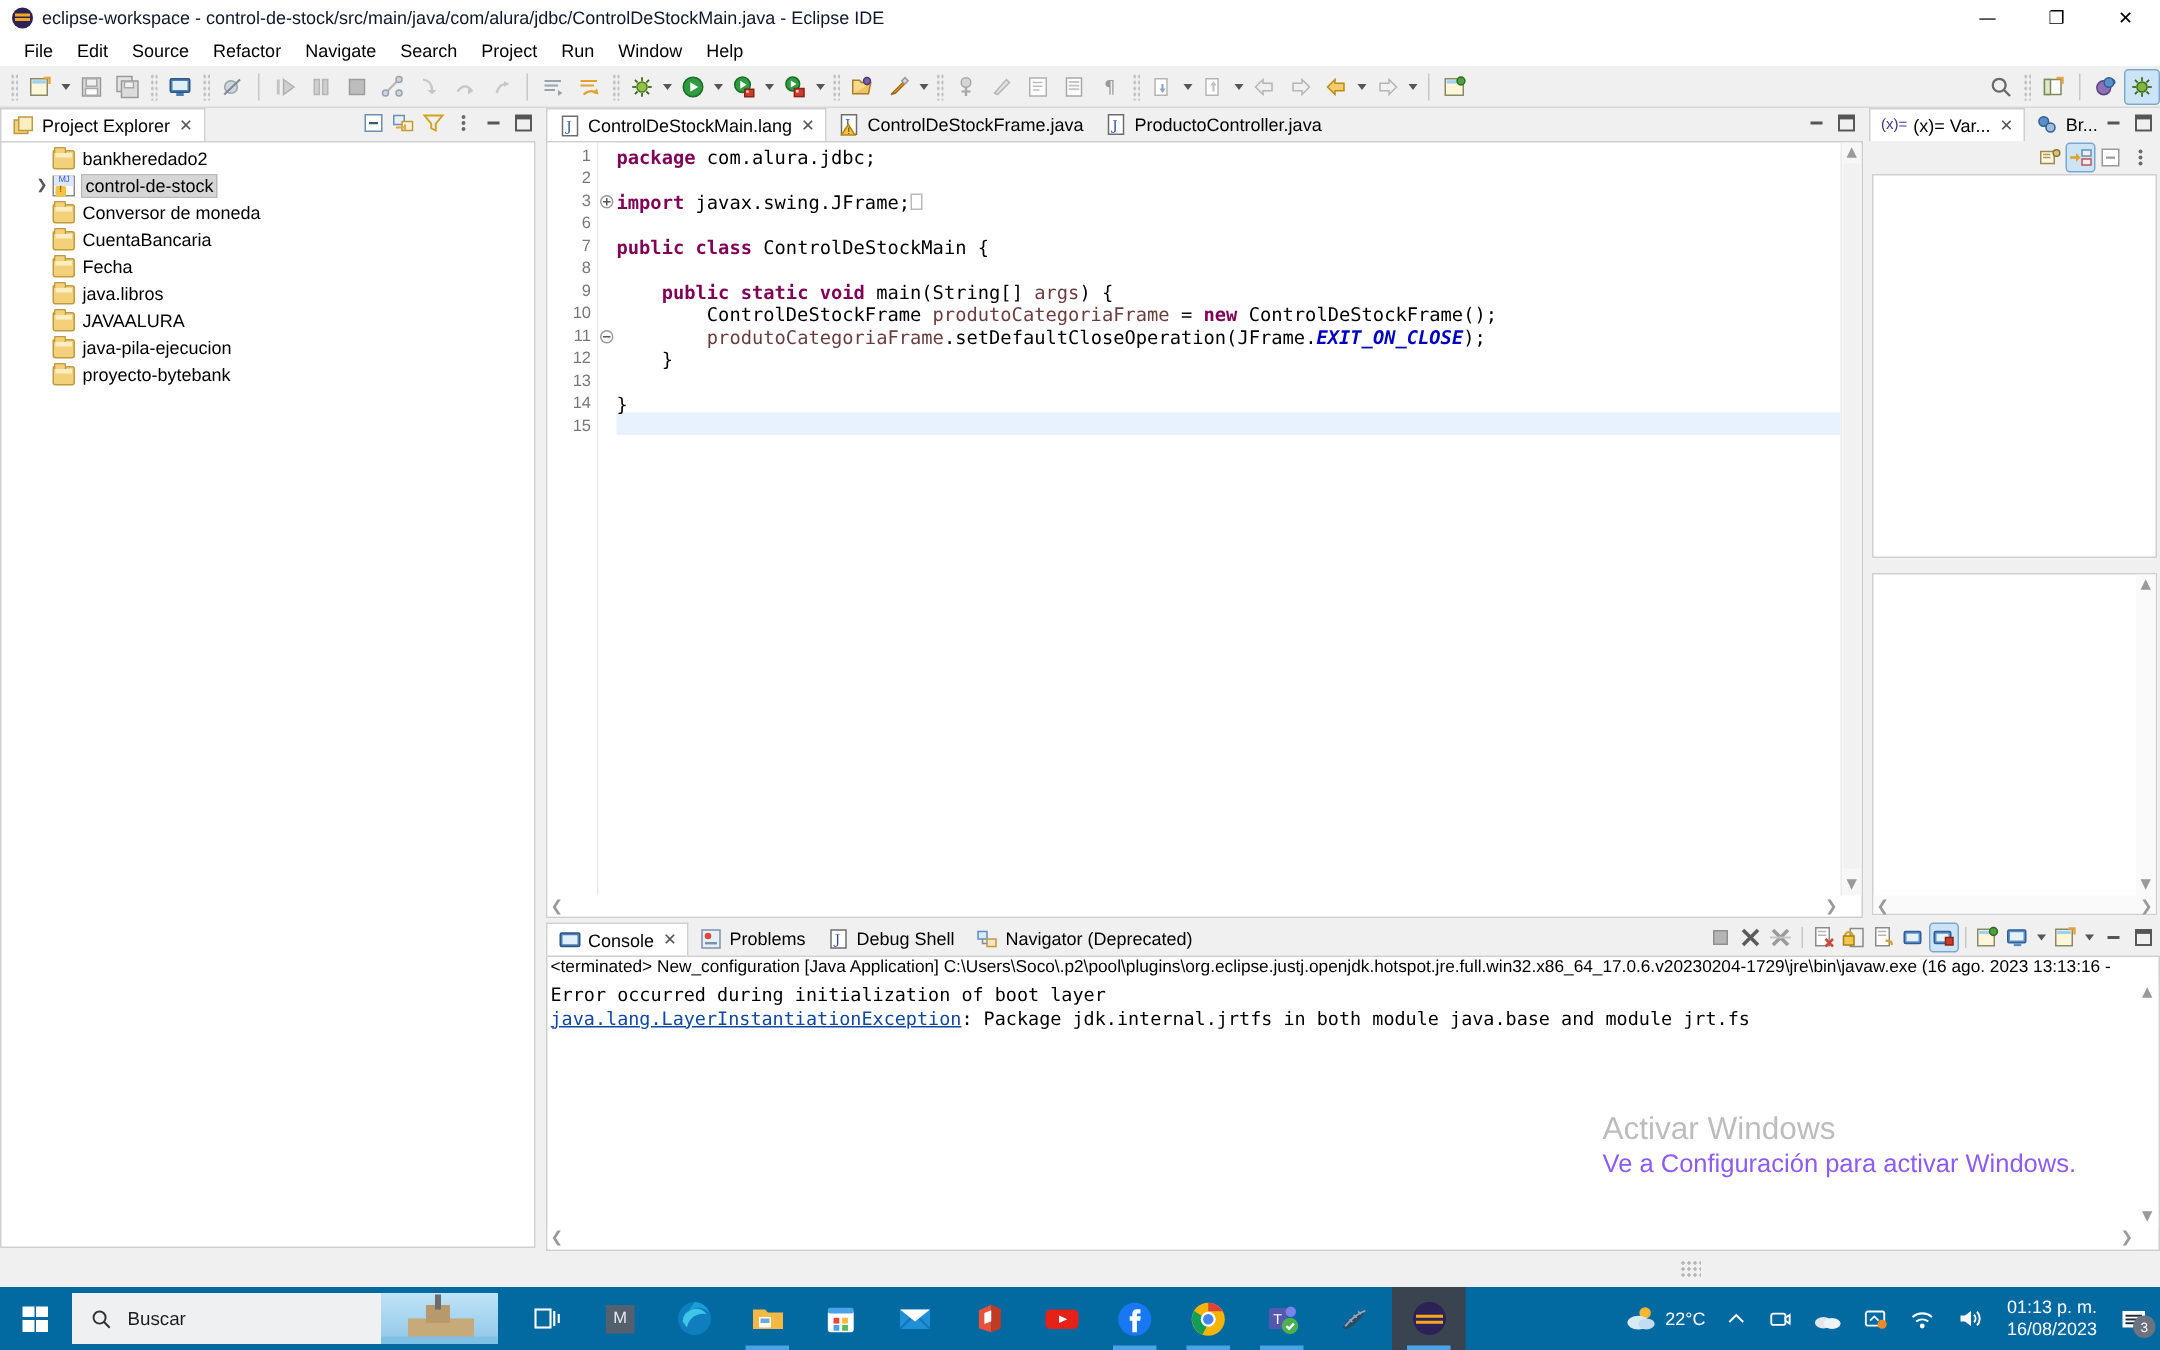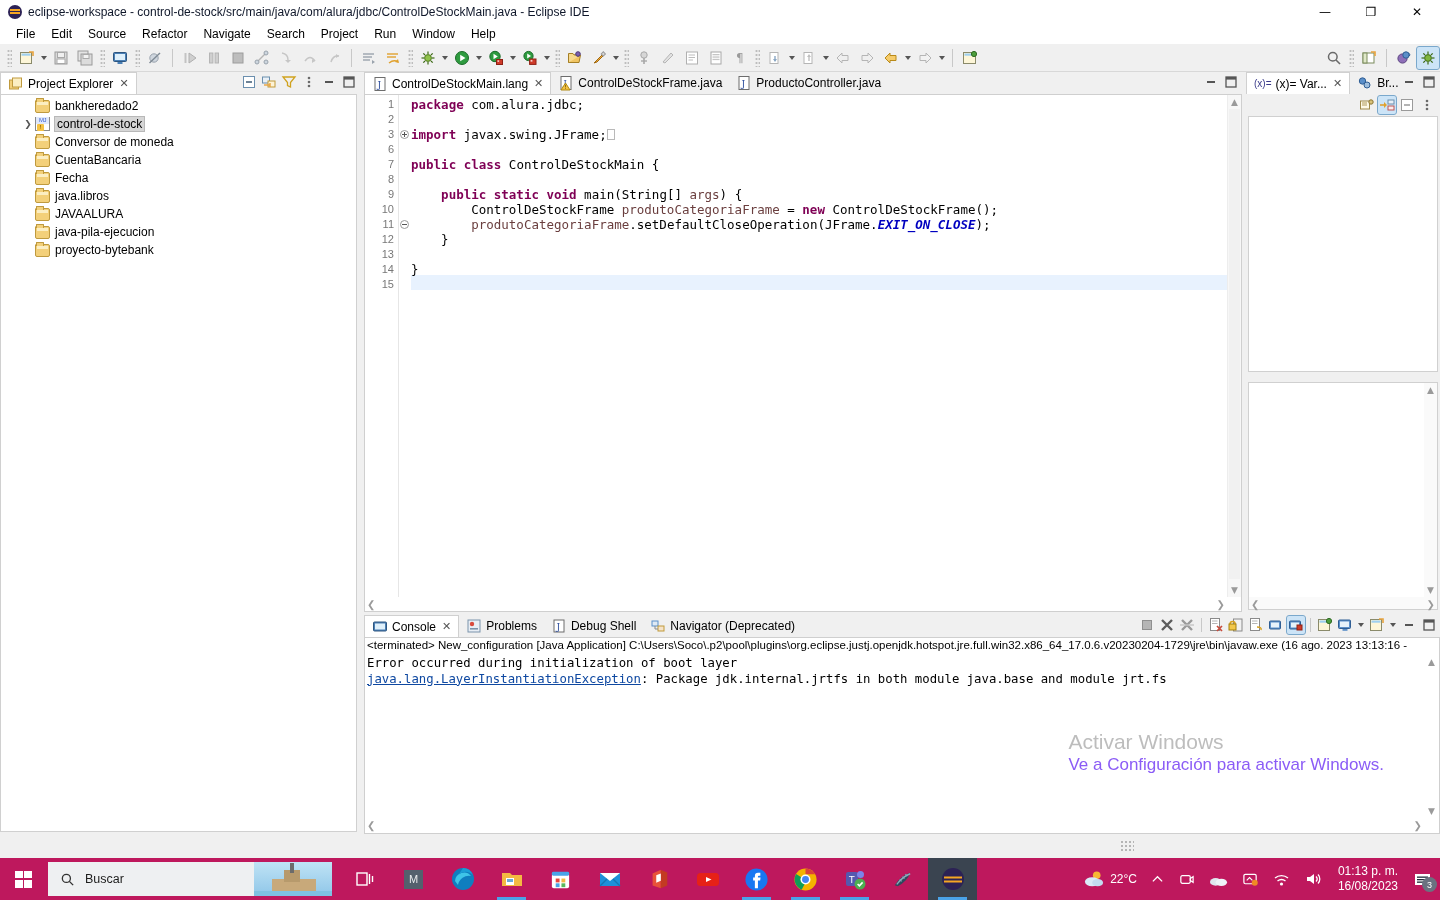--- a/index.html
+++ b/index.html
@@ -175,33 +175,33 @@
   .con-text {
     position: absolute; top: 18px; left: 2px; right: 16px; bottom: 16px;
     font-family: "DejaVu Sans Mono", monospace; font-size: 12.3px; line-height: 15.5px;
     white-space: pre; overflow: hidden;
   }
   .con-link { color: #0e48a1; text-decoration: underline; }
   .con-vs { position: absolute; right: 0; top: 17px; width: 15px; bottom: 15px; background: #fff; }
   .con-hs { position: absolute; left: 0; right: 15px; bottom: 0; height: 15px; background: #fff; }
 
   
-  .watermark { position: absolute; right: 55px; bottom: 58px; text-align: left; color: #b9b9b9;
+  .watermark { position: absolute; right: 55px; bottom: 47px; text-align: left; color: #b9b9b9;
     pointer-events: none; }
   .wm1 { font-size: 21px; line-height: 26px; color:#bdbdbd;}
   .wm2 { font-size: 17px; color:#8b5cf6;}
 
   
   .statusbar { position: absolute; left: 0; bottom: 42px; width: 1440px; height: 24px; background:#f0f0f0;}
   .grip-dots { position:absolute; left:1120px; top:6px; width:14px; height:12px;
     background-image: radial-gradient(circle, #b5b5b5 1px, transparent 1.2px);
     background-size: 4px 4px;}
 
   
-  .taskbar { position: absolute; left: 0; bottom: 0; width: 1440px; height: 42px; background: #be185d; }
+  .taskbar { position: absolute; left: 0; bottom: 0; width: 1440px; height: 42px; background: #0369a1; }
   .start { width: 47px; height: 42px; display: flex; align-items: center; justify-content: center; }
   .winflag { width: 17px; height: 17px; position: relative; }
   .winflag span { position: absolute; width: 7.6px; height: 7.6px; background: #fff; }
   .searchbox { position: absolute; left: 48px; top: 4px; width: 284px; height: 34px; background: #eef0f2;
     display: flex; align-items: center; overflow: hidden; }
   .searchbox .sbtext { font-size: 12.5px; color: #1d1d1d; margin-left: 10px; }
   .tb-items { position: absolute; left: 340px; top: 0; height: 42px; display: flex; align-items: center; }
   .tbi { width: 49px; height: 42px; display: flex; align-items: center; justify-content: center; position: relative;}
   .tbi.active { background: #3a4450; }
   .tbi .underline { position:absolute; bottom:0; left:10px; right:10px; height:3px; background:#4aa3e8; }

